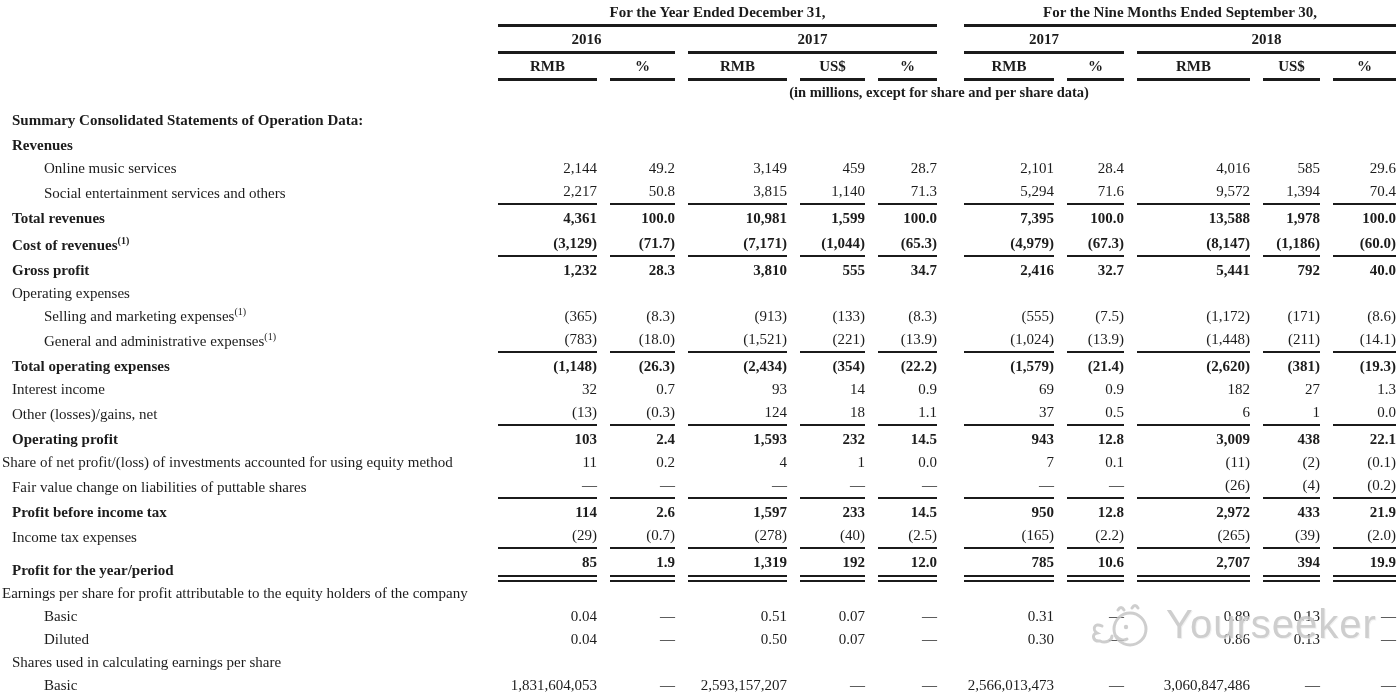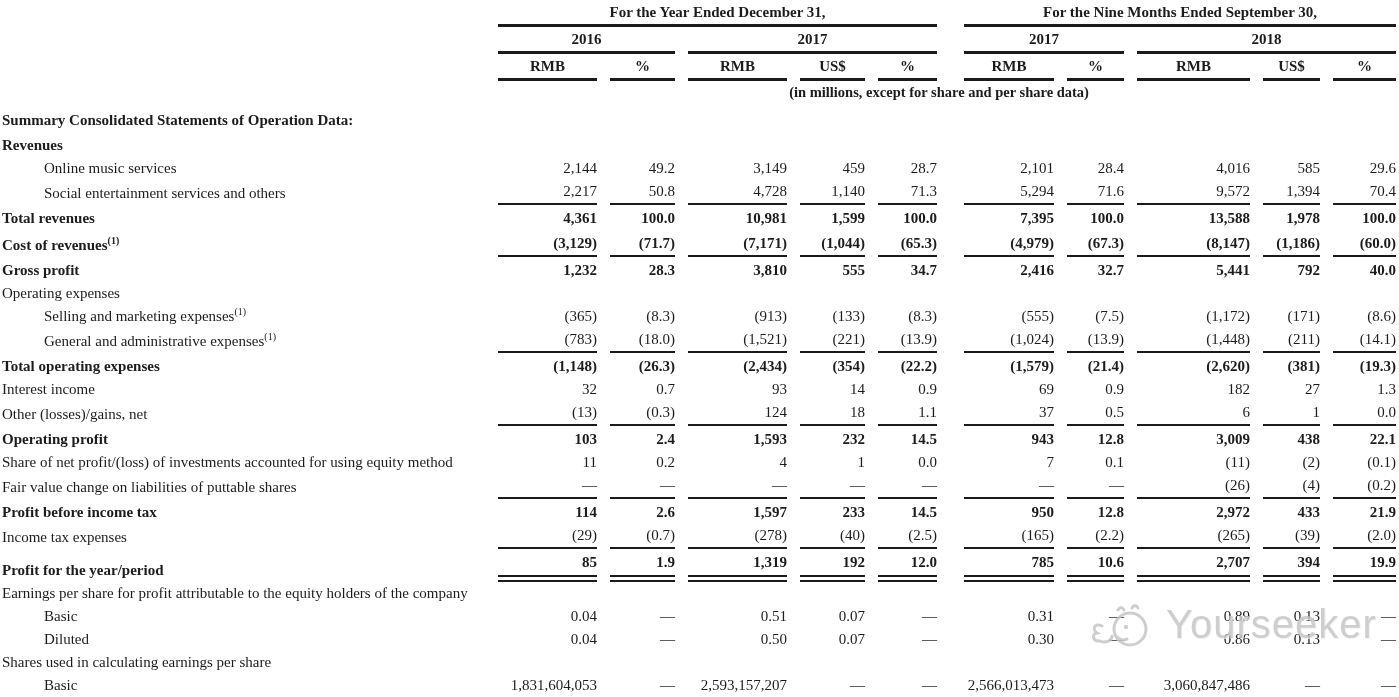--- a/index.html
+++ b/index.html
@@ -16,21 +16,21 @@
   thead th{font-weight:bold;line-height:21px;vertical-align:bottom;}
   
   .numcell{padding-left:10px;padding-right:3px;}
   .gapcol{padding-left:24px;}   
   .val{text-align:right;min-height:23px;}
   
   .u2{border-bottom:3px solid #1b1b1b;padding-bottom:1px;}
   .u{border-bottom:2px solid #1b1b1b;}
   .uu{border-bottom:7px double #1b1b1b;padding-bottom:1px;}
   
-  .lbl{padding-left:2px;padding-right:6px;}
+  .lbl{padding-left:12px;padding-right:6px;}
   .ind{padding-left:44px;}
   .hang{padding-left:28px;text-indent:-26px;margin-top:24px;}
   tr.bold td{font-weight:bold;}
   tr.bold td .val{padding-top:2px;}
   sup{font-size:10px;line-height:0;}
   .units{font-weight:bold;font-size:14.5px;text-align:center;padding:1px 9px 4px 0;}
   .grp-t{font-weight:bold;text-align:center;}
   .yr{font-weight:bold;text-align:center;}
   .colh{font-weight:bold;text-align:center;}
   thead th .u2{margin-top:2px;}
@@ -226,21 +226,21 @@
       </tr>
       <tr>
         <td class="lbl ind">Social entertainment services and others</td>
         <td class="numcell">
           <div class="val u">2,217</div>
         </td>
         <td class="numcell">
           <div class="val u">50.8</div>
         </td>
         <td class="numcell">
-          <div class="val u">4,728</div>
+          <div class="val u">3,815</div>
         </td>
         <td class="numcell">
           <div class="val u">1,140</div>
         </td>
         <td class="numcell">
           <div class="val u">71.3</div>
         </td>
         <td class="numcell gapcol">
           <div class="val u">5,294</div>
         </td>

